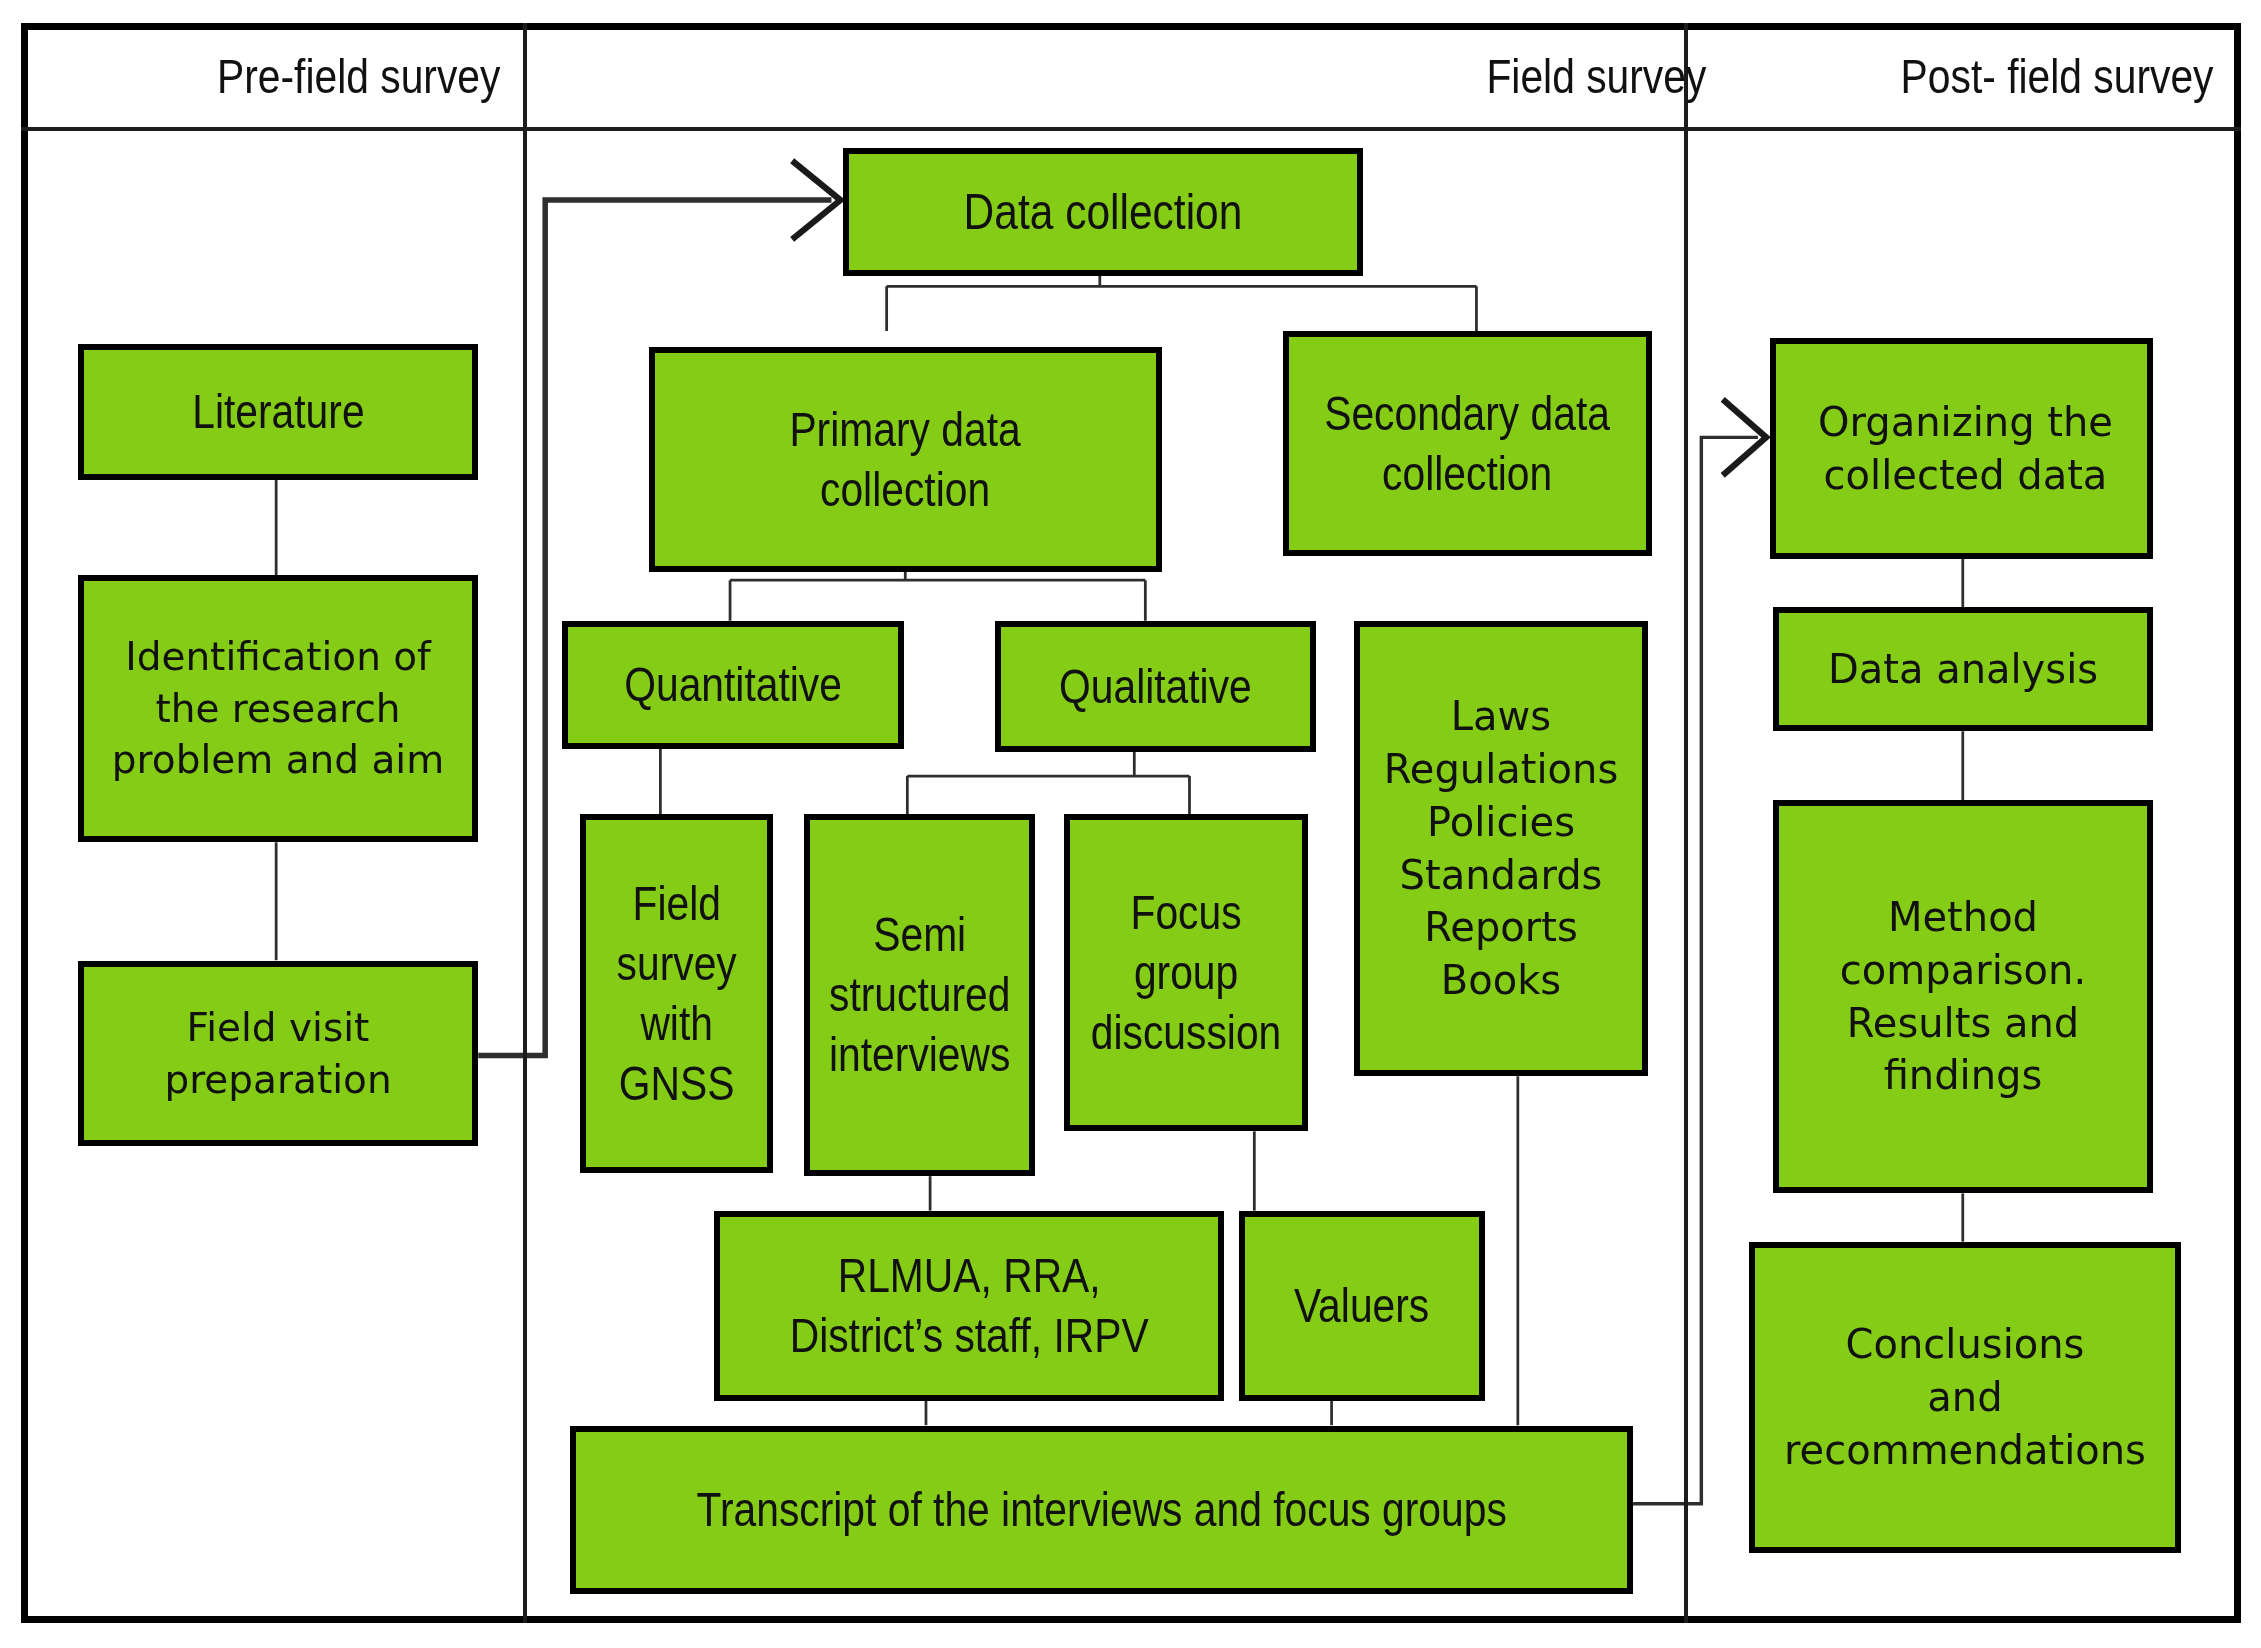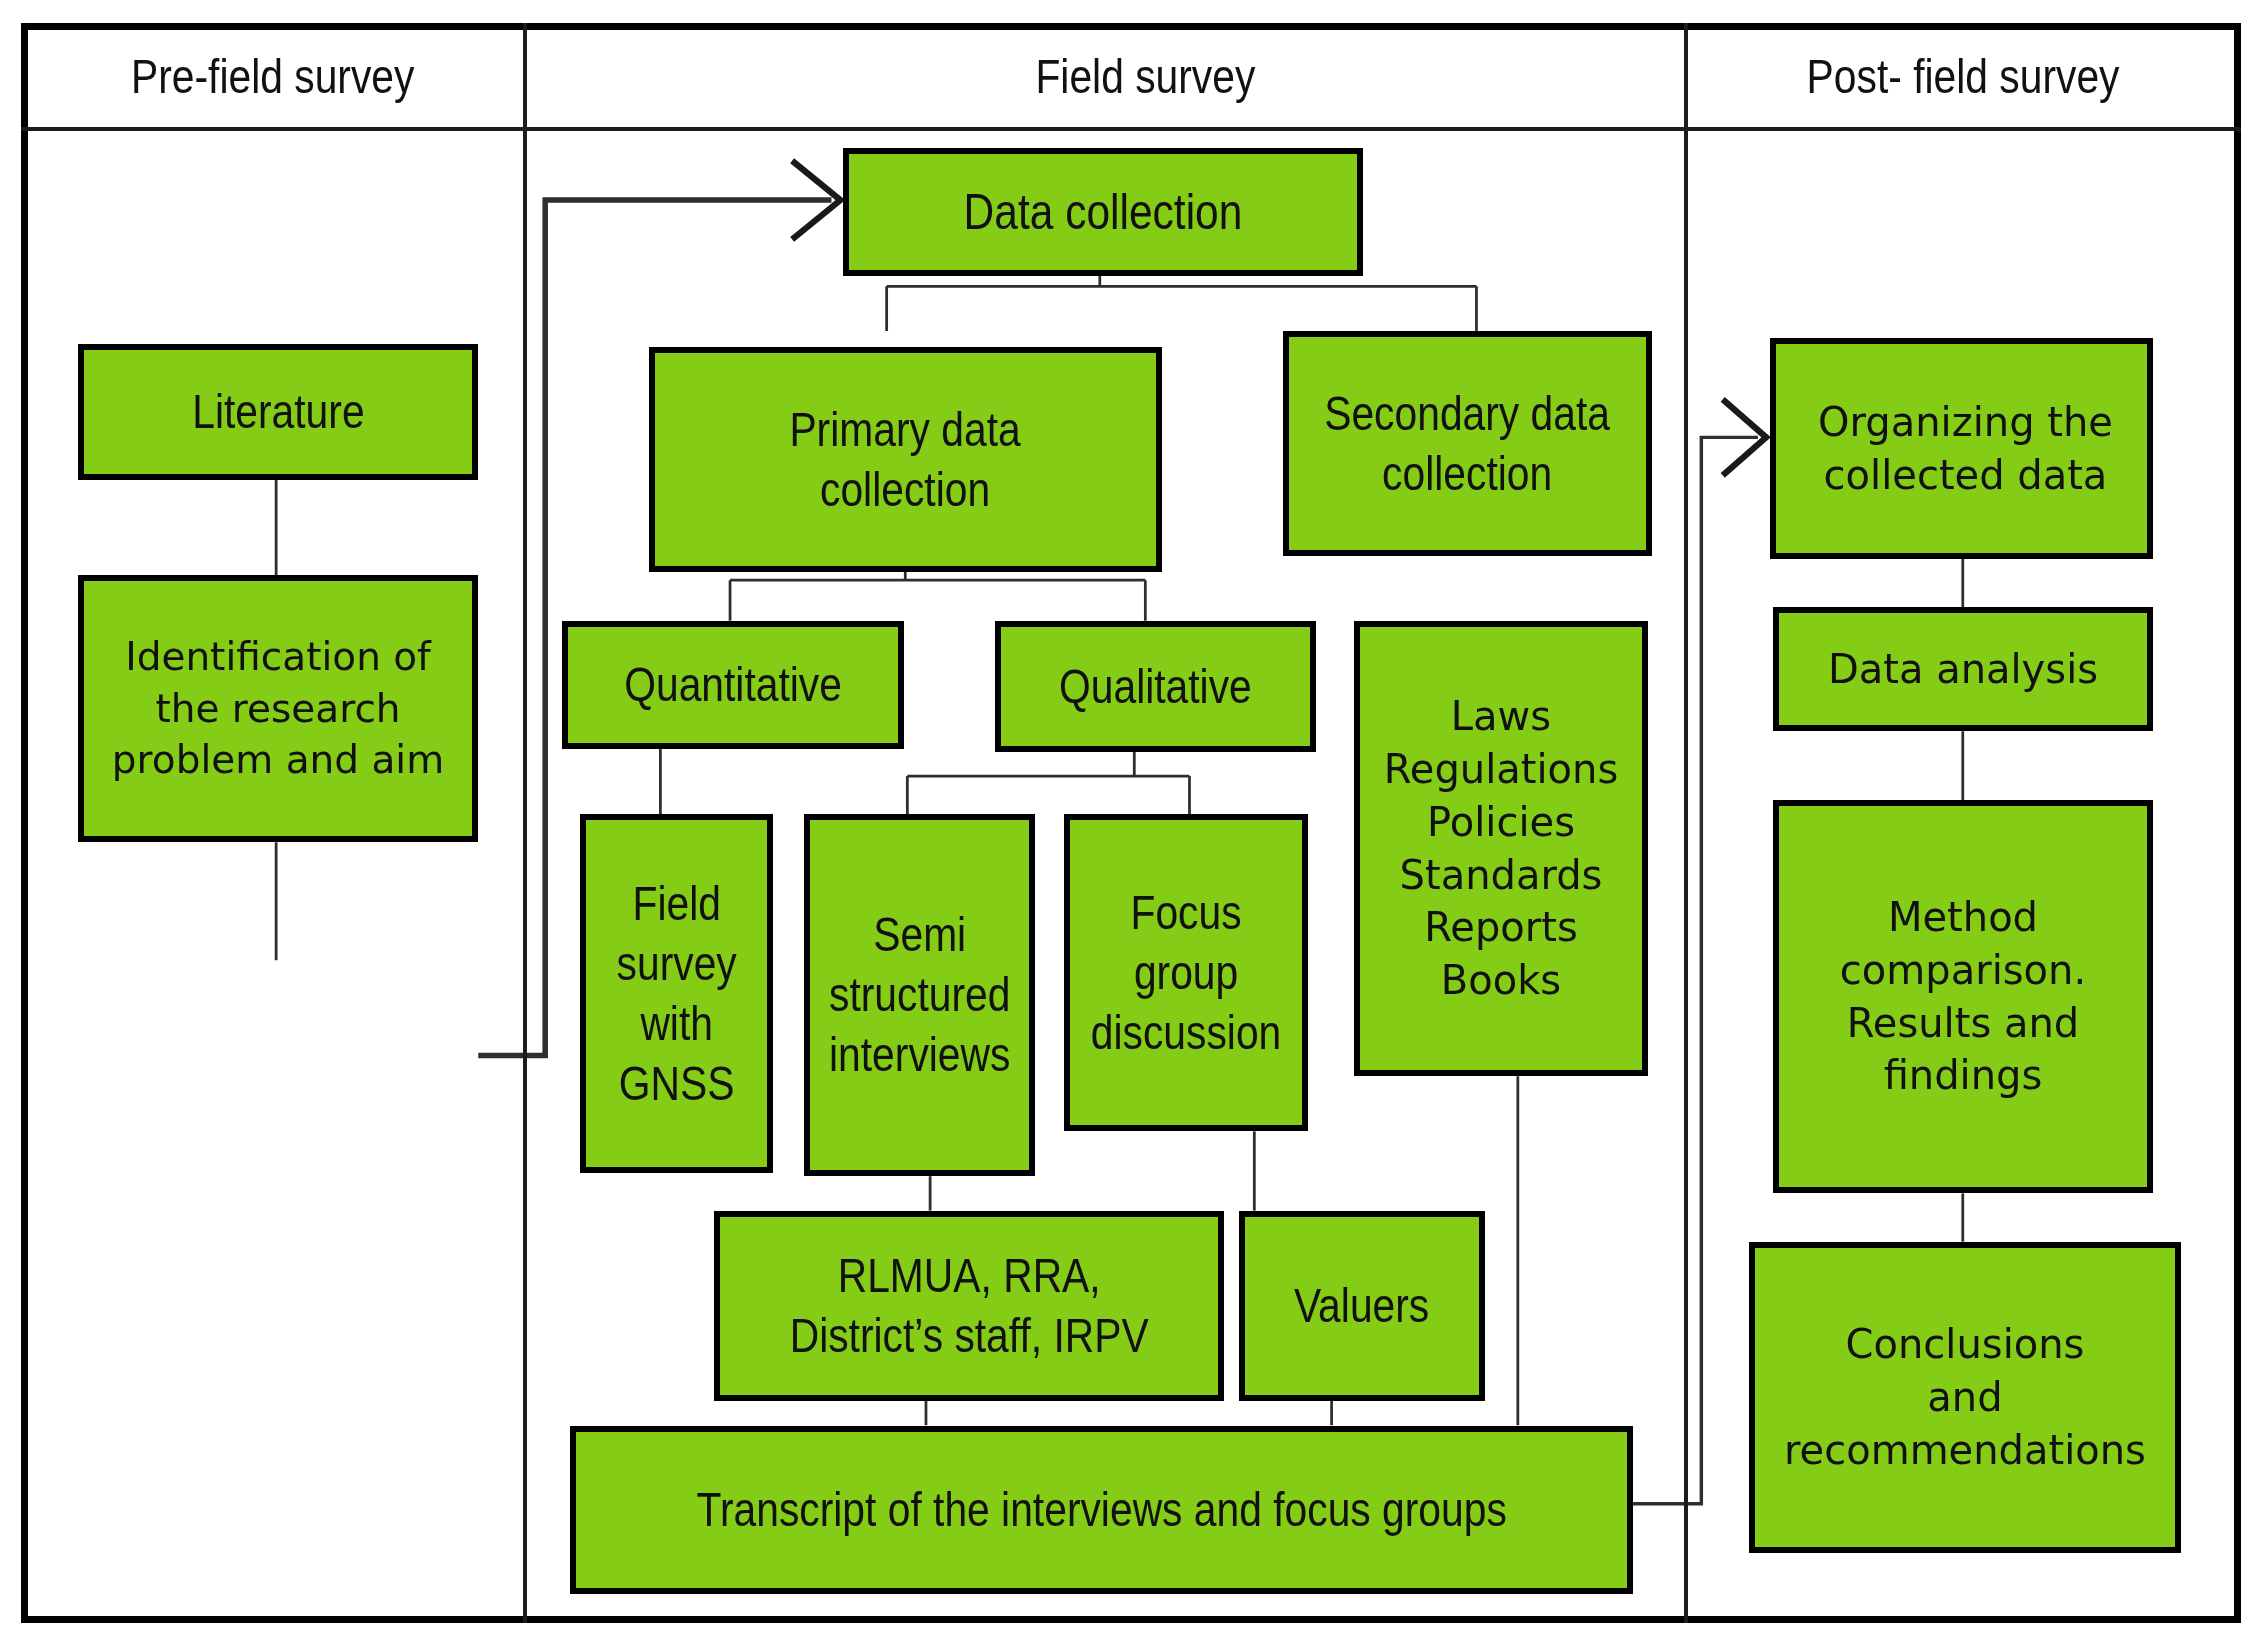--- a/index.html
+++ b/index.html
@@ -16,21 +16,21 @@
     position: absolute; left: 21px; top: 23px; width: 2220px; height: 1600px;
     border: 7.6px solid #000; box-sizing: border-box;
   }
   .vrule { position: absolute; top: 23px; height: 1600px; width: 3.5px; background: #1c1c1c; }
   .hrule { position: absolute; left: 21px; width: 2220px; height: 3.5px; background: #1c1c1c; }
   
   svg.wires { position: absolute; left: 0; top: 0; }
   
   .colhead {
     position: absolute; top: 26px; height: 101px;
-    display: flex; align-items: center; justify-content: center;
+    display: flex; align-items: center; justify-content: flex-end;
   }
   .colhead .tx { font-size: 46px; color: #111; }
   
   .node {
     position: absolute; box-sizing: border-box;
     border: 6.2px solid #000; background: #84cc16;
     display: flex; align-items: center; justify-content: center;
     text-align: center; color: #111;
   }
   .tx { white-space: pre-line; display: inline-block; }
@@ -89,20 +89,24 @@
     <span class="tx">Post- field survey</span>
   </div>
 
   <div class="node t-narrow" style="left:78px;top:300px;width:400px;height:136px;margin-top:44px;">
     <span class="tx">Literature</span>
   </div>
   <div class="node t-wide fs56" style="left:78px;top:575px;width:400px;height:267px;">
     <span class="tx">Identification of
 the research
 problem and aim</span>
+  </div>
+  <div class="node t-wide fs56" style="left:78px;top:961px;width:400px;height:185px;">
+    <span class="tx">Field visit
+preparation</span>
   </div>
 
   <div class="node t-narrow fs72" style="left:843px;top:148px;width:520px;height:128px;">
     <span class="tx">Data collection</span>
   </div>
   <div class="node t-narrow" style="left:649px;top:331px;width:513px;height:225px;margin-top:16px;">
     <span class="tx">Primary data
 collection</span>
   </div>
   <div class="node t-narrow" style="left:1283px;top:331px;width:369px;height:225px;">

